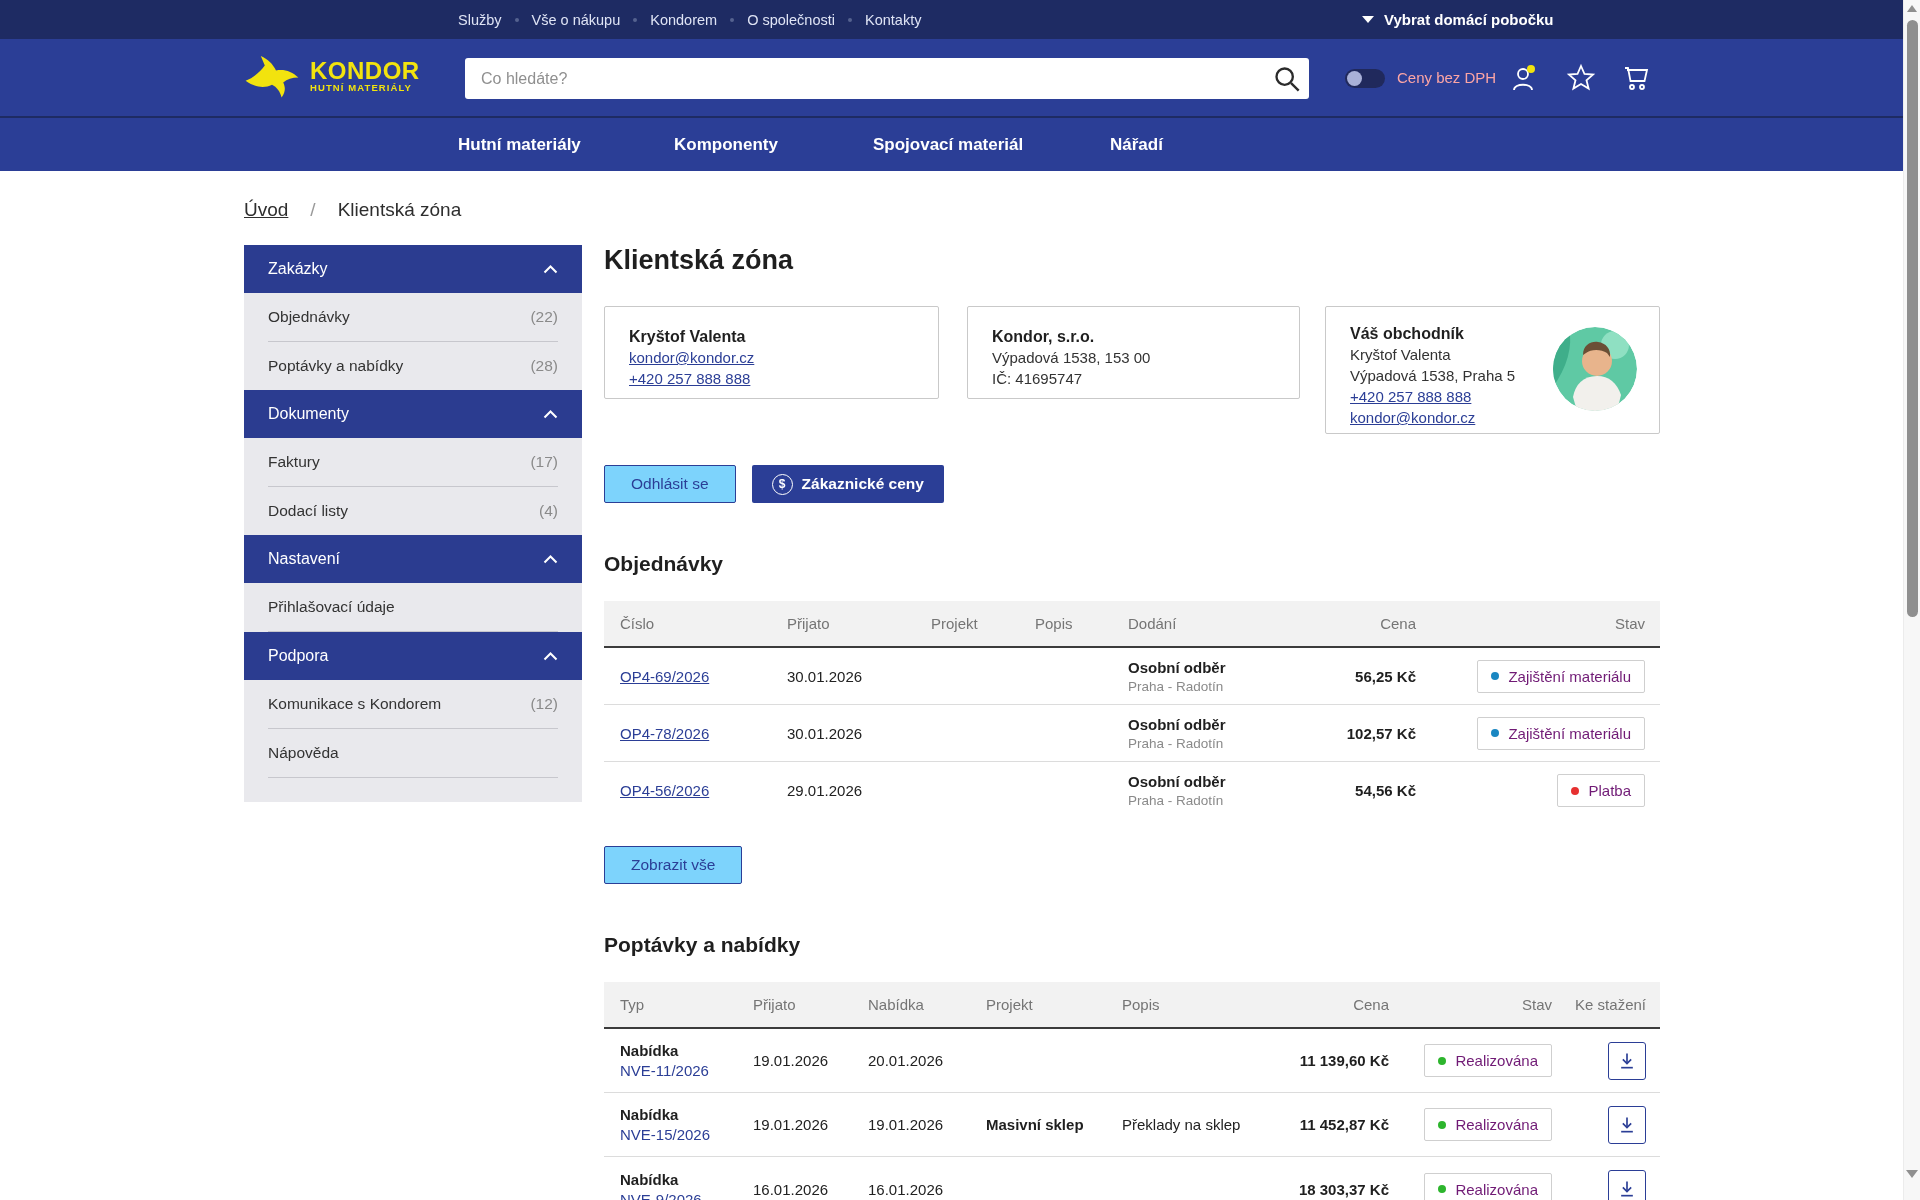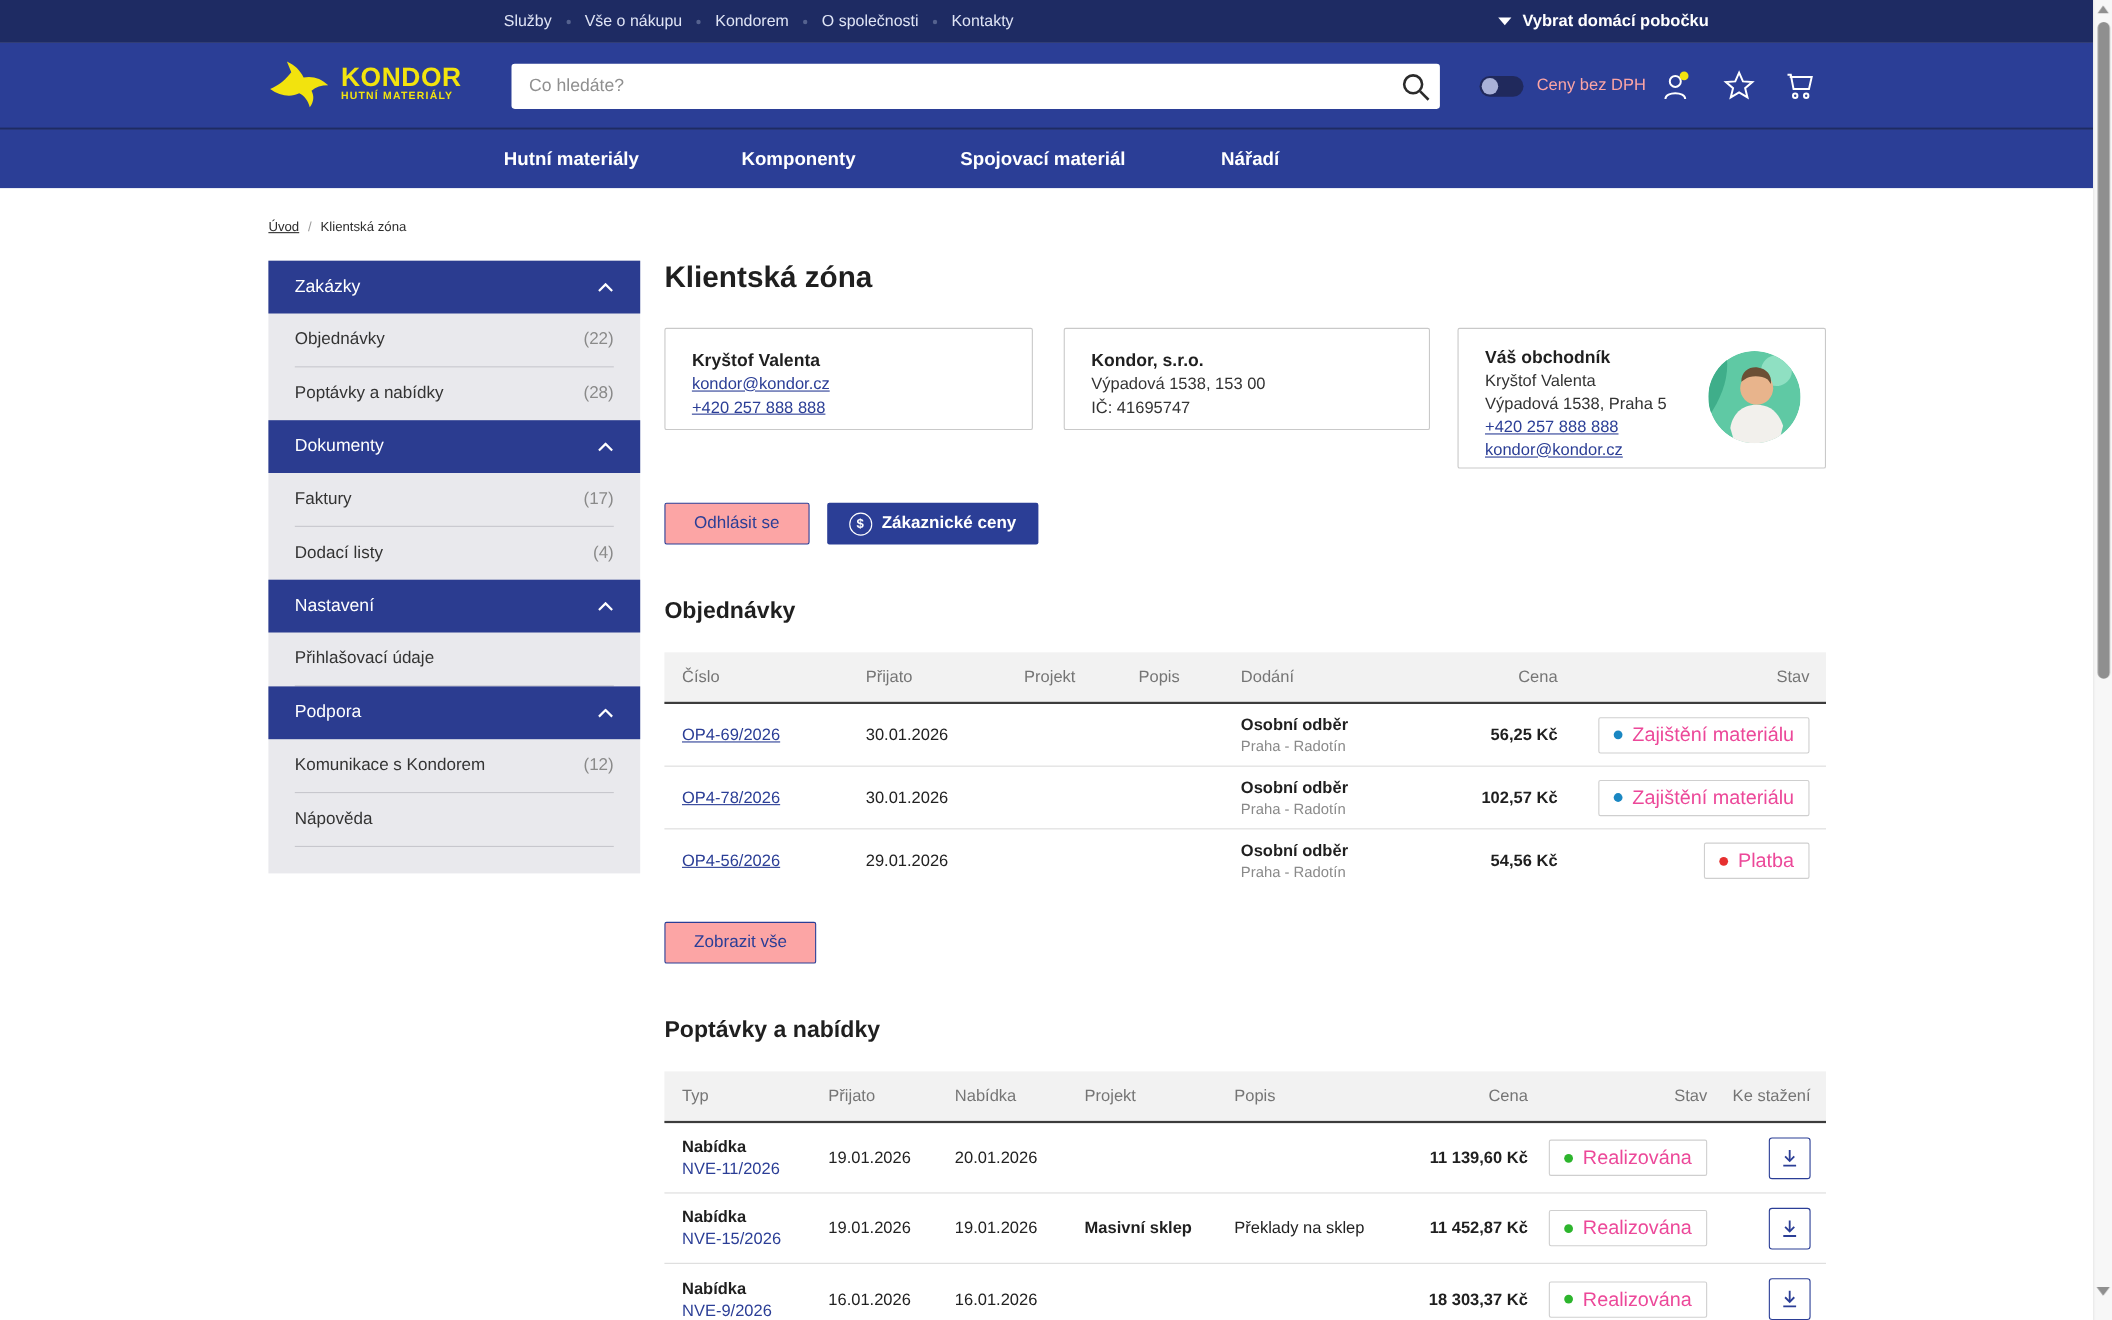--- a/index.html
+++ b/index.html
@@ -33,21 +33,21 @@
   .hicon { position:absolute; top:23px; width:32px; height:32px; cursor:pointer; }
   .hicon svg { width:100%; height:100%; }
   .icon-user { left:1508px; } .icon-star { left:1565px; } .icon-cart { left:1621px; }
 
   
   .mainnav { position:relative; height:53px; background:#2b3e96; }
   .navitem { position:absolute; top:0; height:53px; display:flex; align-items:center;
     color:#fff; font-size:17px; font-weight:bold; cursor:pointer; }
 
   
-  .breadcrumb { margin:28px 0 0 244px; display:flex; align-items:center; gap:8px; font-size:12px; }
+  .breadcrumb { margin:28px 0 0 244px; display:flex; align-items:center; gap:22px; font-size:19px; }
   .bc-home { color:#2e2e2e; text-decoration:underline; cursor:pointer; }
   .bc-sep { color:#9a9a9a; }
   .bc-current { color:#2e2e2e; }
 
   
   .layout { display:flex; margin-top:24px; }
 
   
   .sidebar { width:338px; margin-left:244px; background:#e9e9ed; align-self:flex-start; padding-bottom:24px; }
   .side-head { height:48px; background:#2b3c90; display:flex; align-items:center; justify-content:space-between;
@@ -66,21 +66,21 @@
   .card { border:1px solid #c9c9c9; border-radius:2px; background:#fff; padding:19px 24px; }
   .card-user { width:335px; height:93px; }
   .card-company { width:333px; height:93px; margin-left:28px; }
   .card-sales { width:335px; height:128px; margin-left:25px; position:relative; padding-top:16px; }
   .card b { font-size:16px; color:#1f1f1f; }
   .card-line { font-size:15px; color:#333; line-height:21px; }
   .card a, .tlink { color:#2b3e96; text-decoration:underline; cursor:pointer; }
   .avatar { position:absolute; right:22px; top:20px; width:84px; height:84px; border-radius:50%; overflow:hidden; }
 
   .actions { display:flex; margin-top:31px; gap:16px; }
-  .btn-outline { height:38px; padding:0 26px; background:#fca5a5; border:1.5px solid #2b3e96; border-radius:2px;
+  .btn-outline { height:38px; padding:0 26px; background:#7dd3fc; border:1.5px solid #2b3e96; border-radius:2px;
     color:#2b3e96; font-size:15.5px; font-family:"Liberation Sans",sans-serif; cursor:pointer; }
   .btn-primary { height:38px; padding:0 20px; background:#2b3e96; border:none; border-radius:2px;
     color:#fff; font-size:15.5px; font-weight:bold; font-family:"Liberation Sans",sans-serif; cursor:pointer;
     display:flex; align-items:center; gap:9px; }
   .coin { width:21px; height:21px; border:1.5px solid #fff; border-radius:50%; display:flex; align-items:center;
     justify-content:center; font-size:12px; font-weight:bold; color:#fff; }
 
   .section-title { font-size:21px; font-weight:bold; color:#1f1f1f; margin-top:49px; }
 
   .table { margin-top:25px; width:1056px; }
@@ -98,21 +98,21 @@
   
   .c-typ{width:133px} .c-prij2{width:115px} .c-nab{width:118px} .c-proj2{width:136px} .c-pop2{width:147px}
   .c-cena2{width:120px; text-align:right}
   .c-stav2{width:163px; display:flex; justify-content:flex-end; text-align:right}
   .c-dl{flex:1; display:flex; justify-content:flex-end; padding-right:14px; text-align:right}
 
   .cell-strong { font-weight:bold; color:#1f1f1f; }
   .cell-sub { color:#8a8a8a; font-size:13.5px; margin-top:3px; }
   .price { font-weight:bold; color:#1f1f1f; }
   .badge { display:inline-flex; align-items:center; gap:9px; height:33px; padding:0 13px;
-    border:1px solid #cfcfcf; border-radius:2px; background:#fff; font-size:18px; color:#ec4899; white-space:nowrap; }
+    border:1px solid #cfcfcf; border-radius:2px; background:#fff; font-size:15px; color:#701a75; white-space:nowrap; }
   .dot { width:8px; height:8px; border-radius:50%; flex:none; }
   .dot-info{background:#1a87c2} .dot-danger{background:#e63030} .dot-success{background:#2db52d}
   .dl-btn { width:38px; height:38px; border:1.5px solid #2b3e96; border-radius:3px; background:#fff;
     display:flex; align-items:center; justify-content:center; cursor:pointer; }
   .show-all { margin-top:27px; }
 
   
   .scrollbar { position:fixed; right:0; top:0; width:17px; height:1200px; background:#f7f7f7;
     border-left:1px solid #ececec; }
   .sb-thumb { position:absolute; left:3px; top:20px; width:11px; height:597px; background:#8f8f8f;

